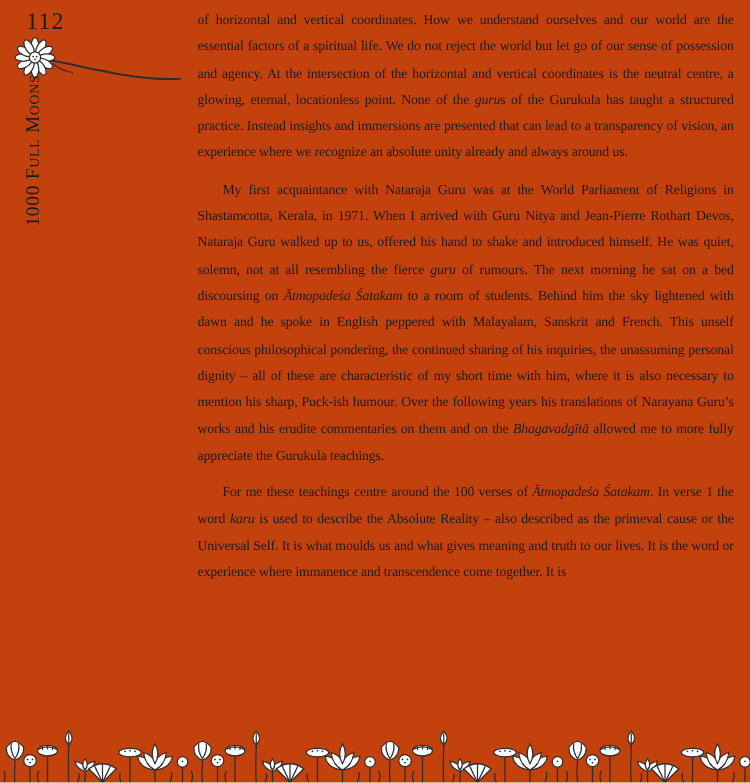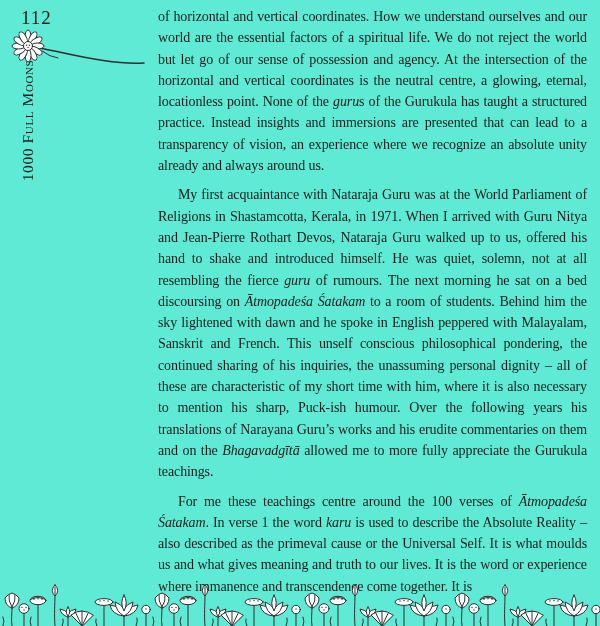--- a/index.html
+++ b/index.html
@@ -1,19 +1,19 @@
 <!DOCTYPE html>
 <html><head>
 <meta charset="utf-8">
 <style>
   html,body{margin:0;padding:0;background:#ffffff;}
   .page{
     position:relative;
     width:600px;height:626px;
-    background:#5eead4;
+    background:#c2410c;
     color:#1c1c1c;
     font-family:"Liberation Serif", serif;
     overflow:hidden;
   }
   .page-number{
     position:absolute;left:21px;top:7px;
     font-size:19px;letter-spacing:1px;
   }
   .corner-sprig{
     position:absolute;left:6px;top:26px;
@@ -24,21 +24,21 @@
     width:142px;height:19px;
     transform:rotate(-90deg);
     text-align:center;
     font-variant:small-caps;
     font-size:15.5px;
     letter-spacing:0.6px;
     white-space:nowrap;
   }
   .text-column{
     position:absolute;left:158px;top:6px;width:429px;
-    font-size:14px;line-height:21.3px;
+    font-size:11px;line-height:21.3px;
     text-align:justify;
     letter-spacing:-0.1px;
   }
   .para{margin:0;}
   .para + .para{margin-top:8px;}
   .para.indent{text-indent:20px;}
   .para em{font-style:italic;}
   .lotus-border{
     position:absolute;left:0;bottom:0;
     width:600px;height:43px;

